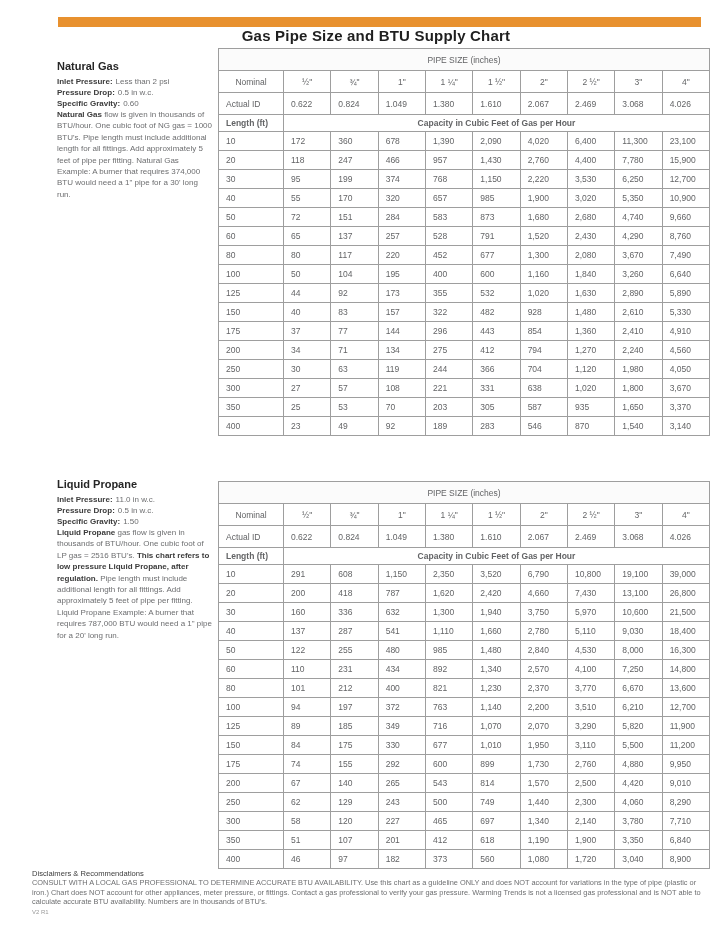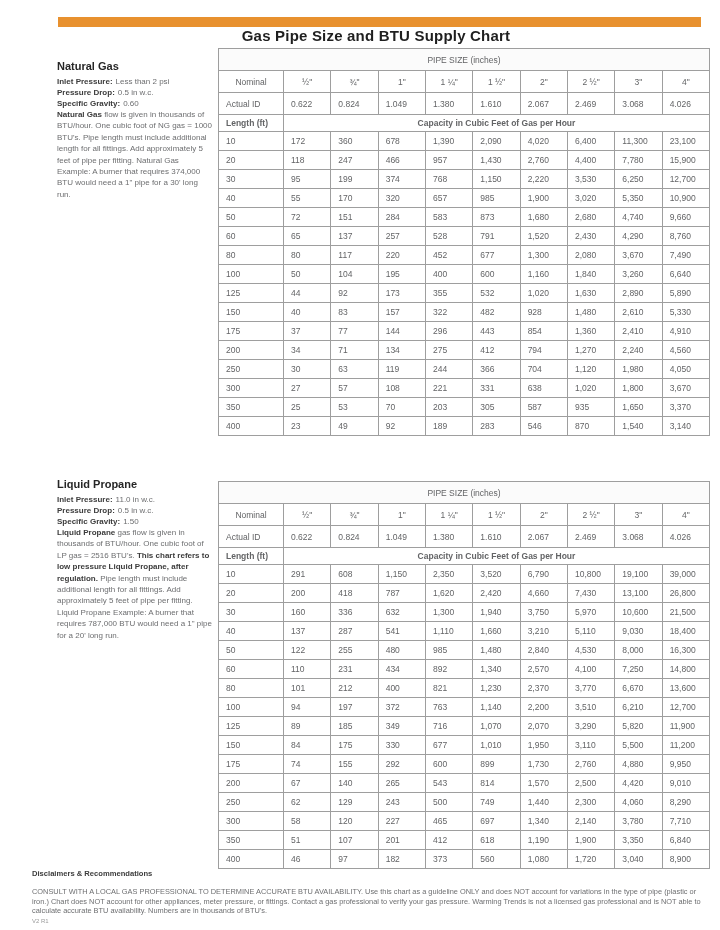--- a/index.html
+++ b/index.html
@@ -33,21 +33,21 @@
     padding:0 0 0 7px; text-align:left; white-space:nowrap; overflow:hidden;
   }
   td.center { text-align:center; padding:0; }
   .r-pipesize td { height:22px; background:#fbfbfb; }
   .r-nominal td { height:22px; }
   .r-actual td { height:22px; }
   .r-length td { height:17px;font-weight:bold; }
   .r-data td { height:19px; }
   
   .footer { position:absolute; left:32px; top:869px; width:682px; }
-  .footer h3 { font-size:7.6px; font-weight:bold; color:#3c3c3c; margin-bottom:9px; }
+  .footer h3 { font-size:7.6px; font-weight:normal; color:#3c3c3c; margin-bottom:0; }
   .footer p { font-size:7.4px; line-height:9.6px; color:#6d6e70; }
   .footer .version { font-size:6px; color:#9a9a9a; margin-top:2px; }
 </style>
 </head>
 <body>
 
 <div class="page">
 
   <div class="accent-bar"></div>
 
@@ -405,21 +405,21 @@
             <td>10,600</td>
             <td>21,500</td>
           </tr>
           <tr class="r-data">
             <td>40</td>
             <td>137</td>
             <td>287</td>
             <td>541</td>
             <td>1,110</td>
             <td>1,660</td>
-            <td>3,210</td>
+            <td>2,780</td>
             <td>5,110</td>
             <td>9,030</td>
             <td>18,400</td>
           </tr>
           <tr class="r-data">
             <td>50</td>
             <td>122</td>
             <td>255</td>
             <td>480</td>
             <td>985</td>

